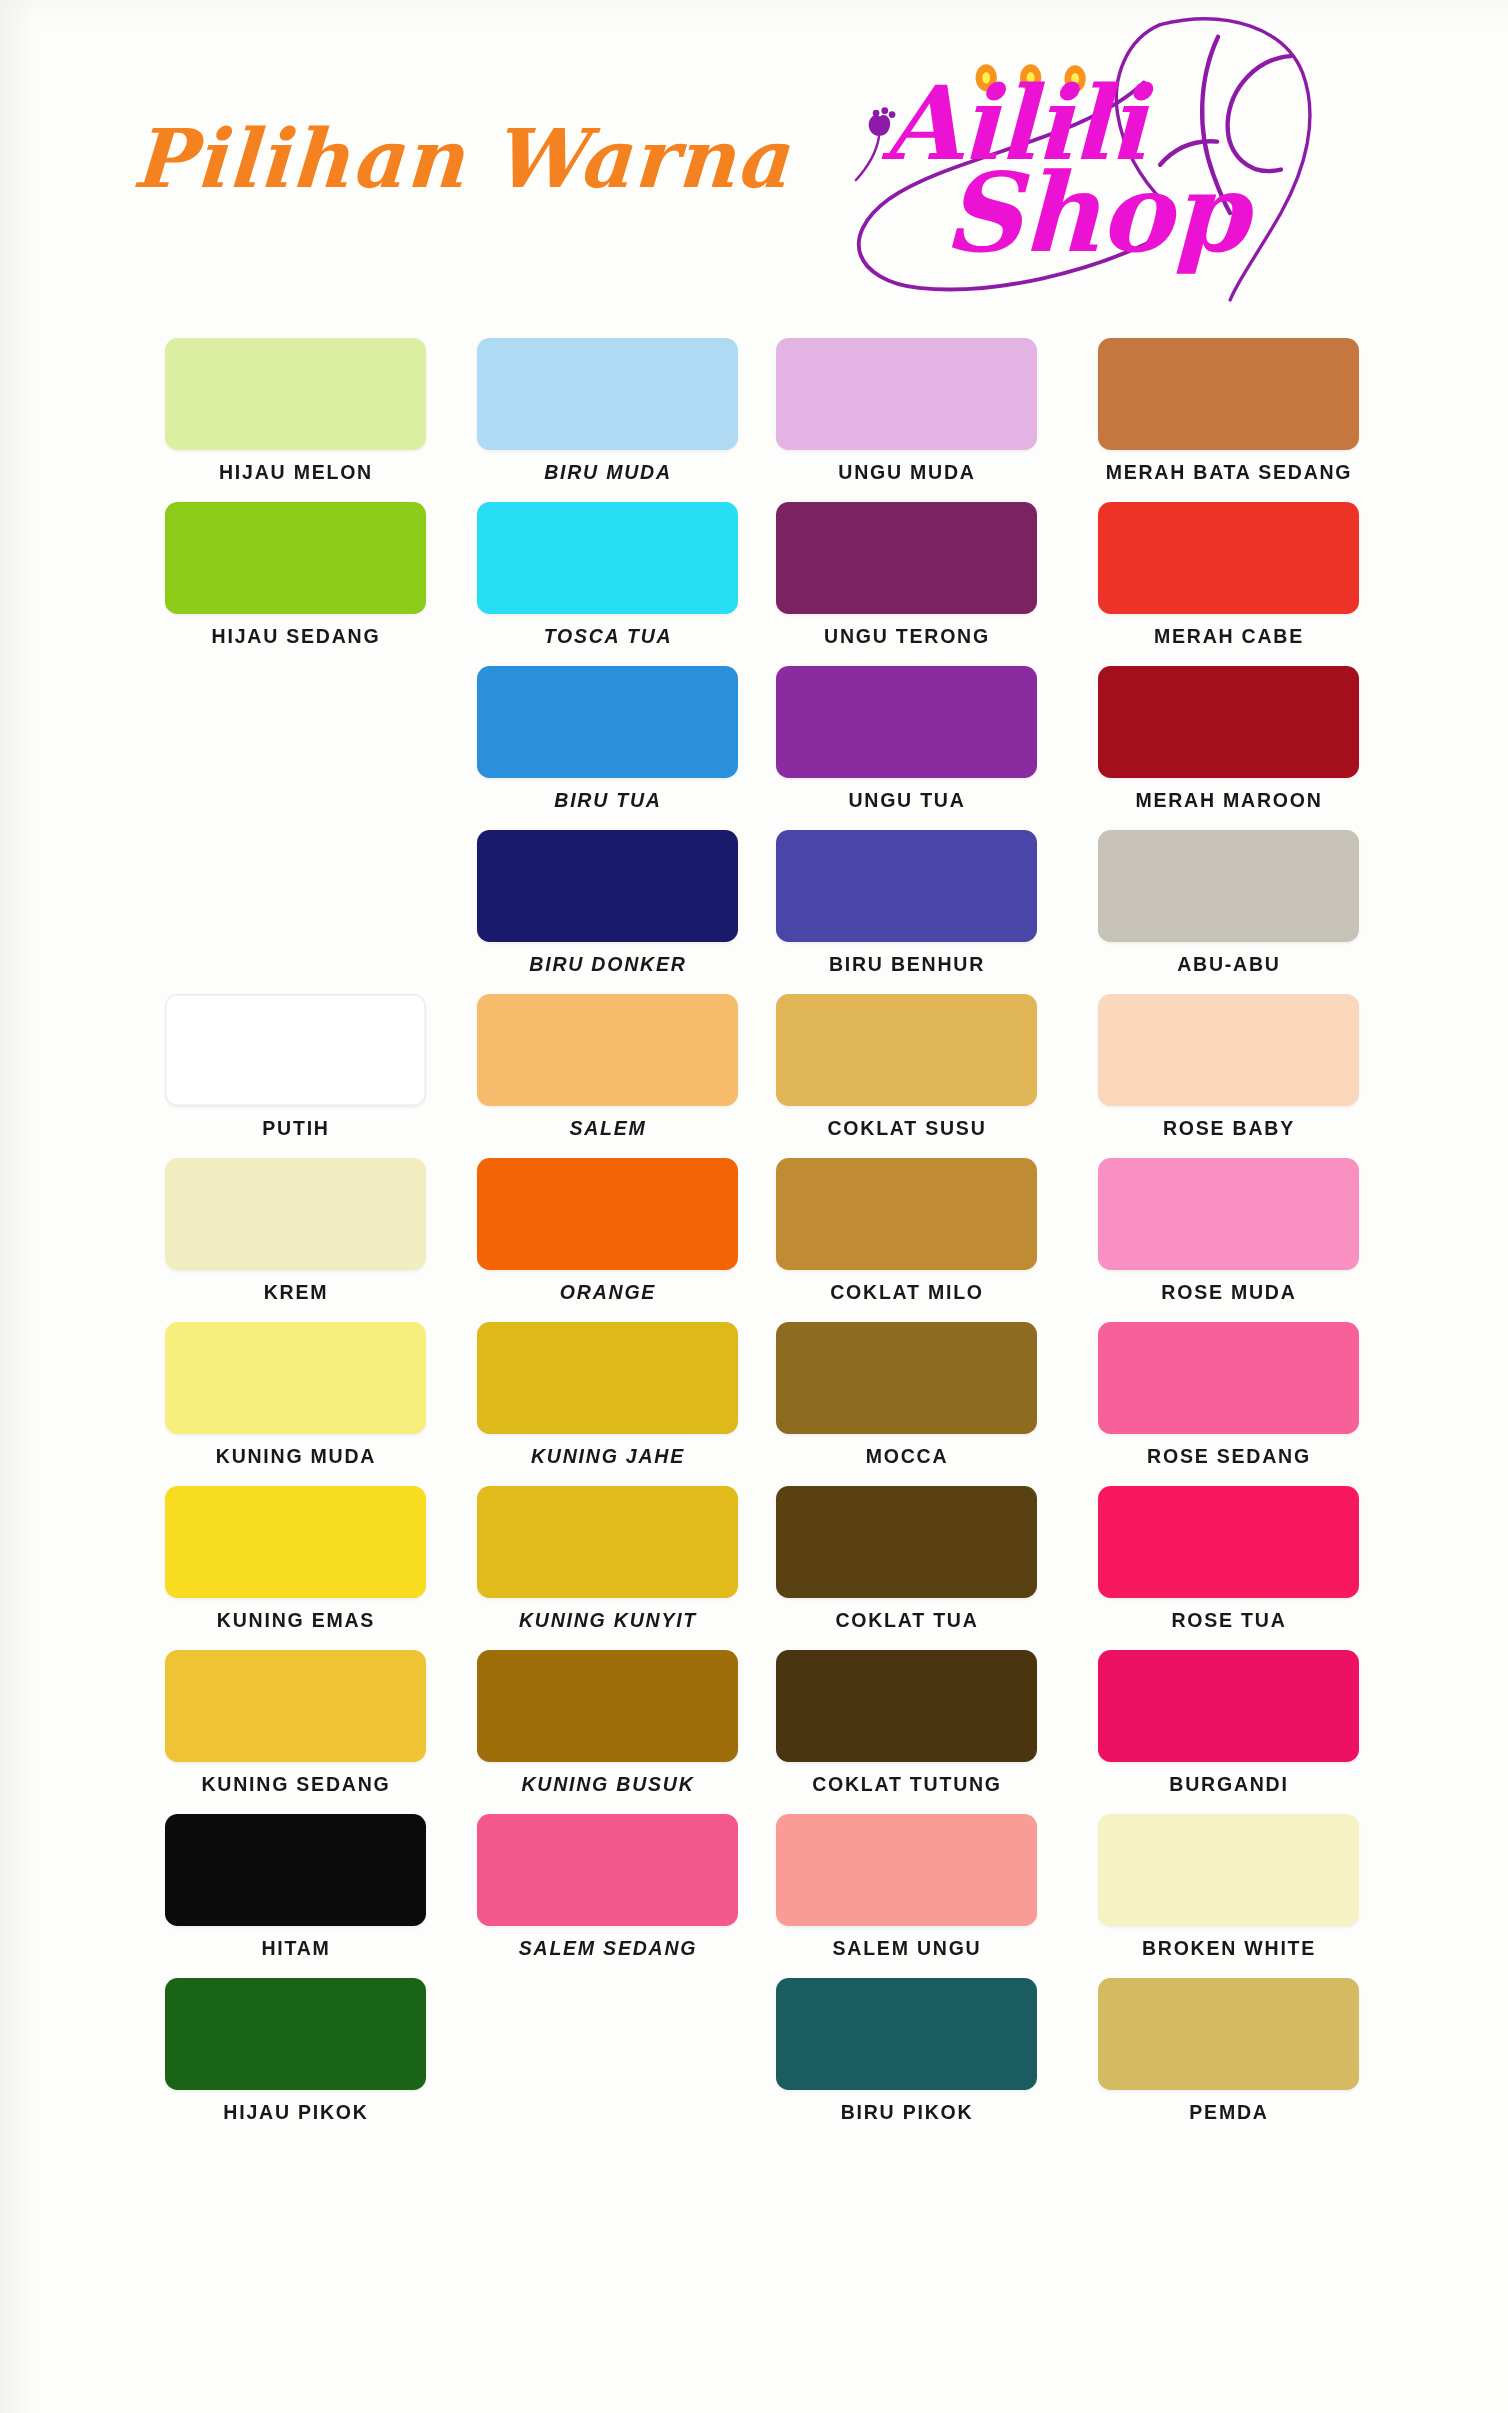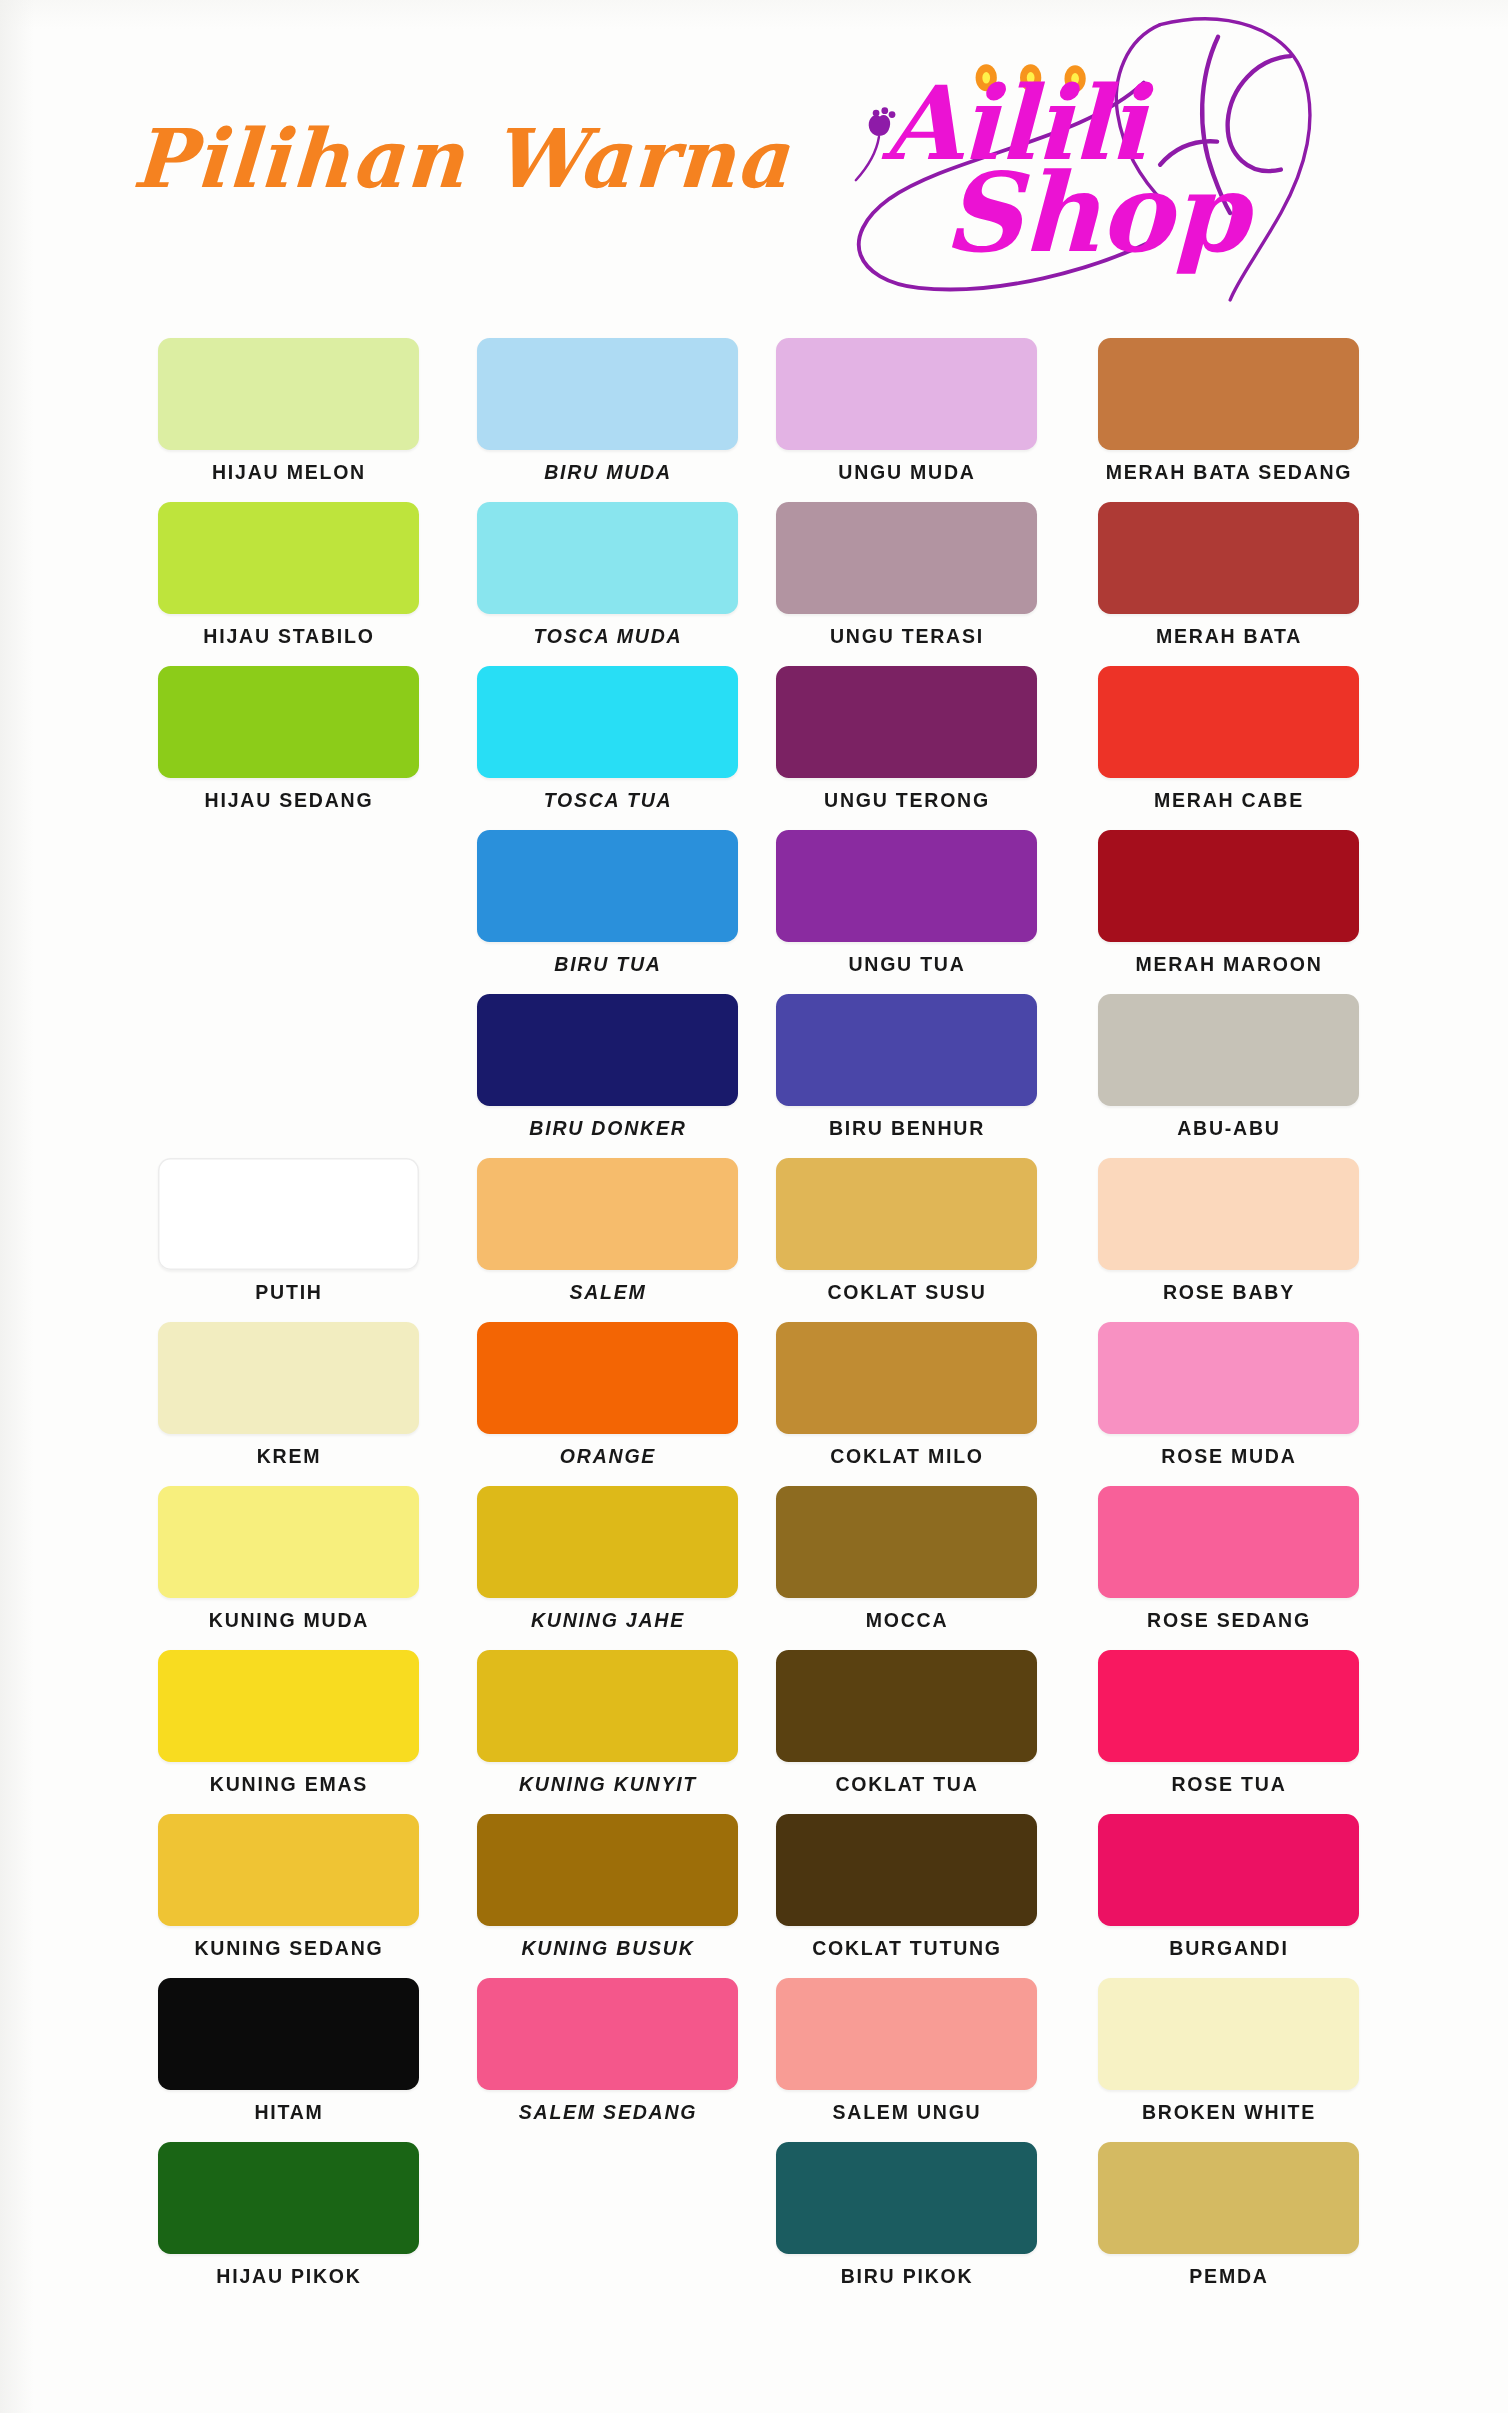--- a/index.html
+++ b/index.html
@@ -96,21 +96,21 @@
   .row {
     position: relative;
     height: 164px;
   }
   .cell {
     position: absolute;
     top: 0;
     width: 261px;
     height: 162px;
   }
-  .cell.c0 { left: 3px; }
+  .cell.c0 { left: 10px; }
   .cell.c1 { left: 322px; font-style: italic; }
   .cell.c2 { left: 621px; }
   .cell.c3 { left: 943px; }
 
   .swatch {
     position: absolute;
     left: 0;
     top: 0;
     width: 261px;
     height: 112px;
@@ -198,38 +198,20 @@
           <div class="swatch" style="background: rgb(227, 179, 228);"></div>
           <div class="label">UNGU MUDA</div>
         </div>
         <div class="cell c3">
           <div class="swatch" style="background: rgb(196, 120, 63);"></div>
           <div class="label">MERAH BATA SEDANG</div>
         </div>
       </div>
       <div class="row">
         <div class="cell c0">
-          <div class="swatch" style="background: rgb(190, 228, 60);"></div>
-          <div class="label">HIJAU STABILO</div>
-        </div>
-        <div class="cell c1">
-          <div class="swatch" style="background: rgb(137, 229, 238);"></div>
-          <div class="label">TOSCA MUDA</div>
-        </div>
-        <div class="cell c2">
-          <div class="swatch" style="background: rgb(178, 148, 161);"></div>
-          <div class="label">UNGU TERASI</div>
-        </div>
-        <div class="cell c3">
-          <div class="swatch" style="background: rgb(174, 58, 53);"></div>
-          <div class="label">MERAH BATA</div>
-        </div>
-      </div>
-      <div class="row">
-        <div class="cell c0">
           <div class="swatch" style="background: rgb(140, 204, 25);"></div>
           <div class="label">HIJAU SEDANG</div>
         </div>
         <div class="cell c1">
           <div class="swatch" style="background: rgb(40, 222, 245);"></div>
           <div class="label">TOSCA TUA</div>
         </div>
         <div class="cell c2">
           <div class="swatch" style="background: rgb(123, 34, 99);"></div>
           <div class="label">UNGU TERONG</div>

